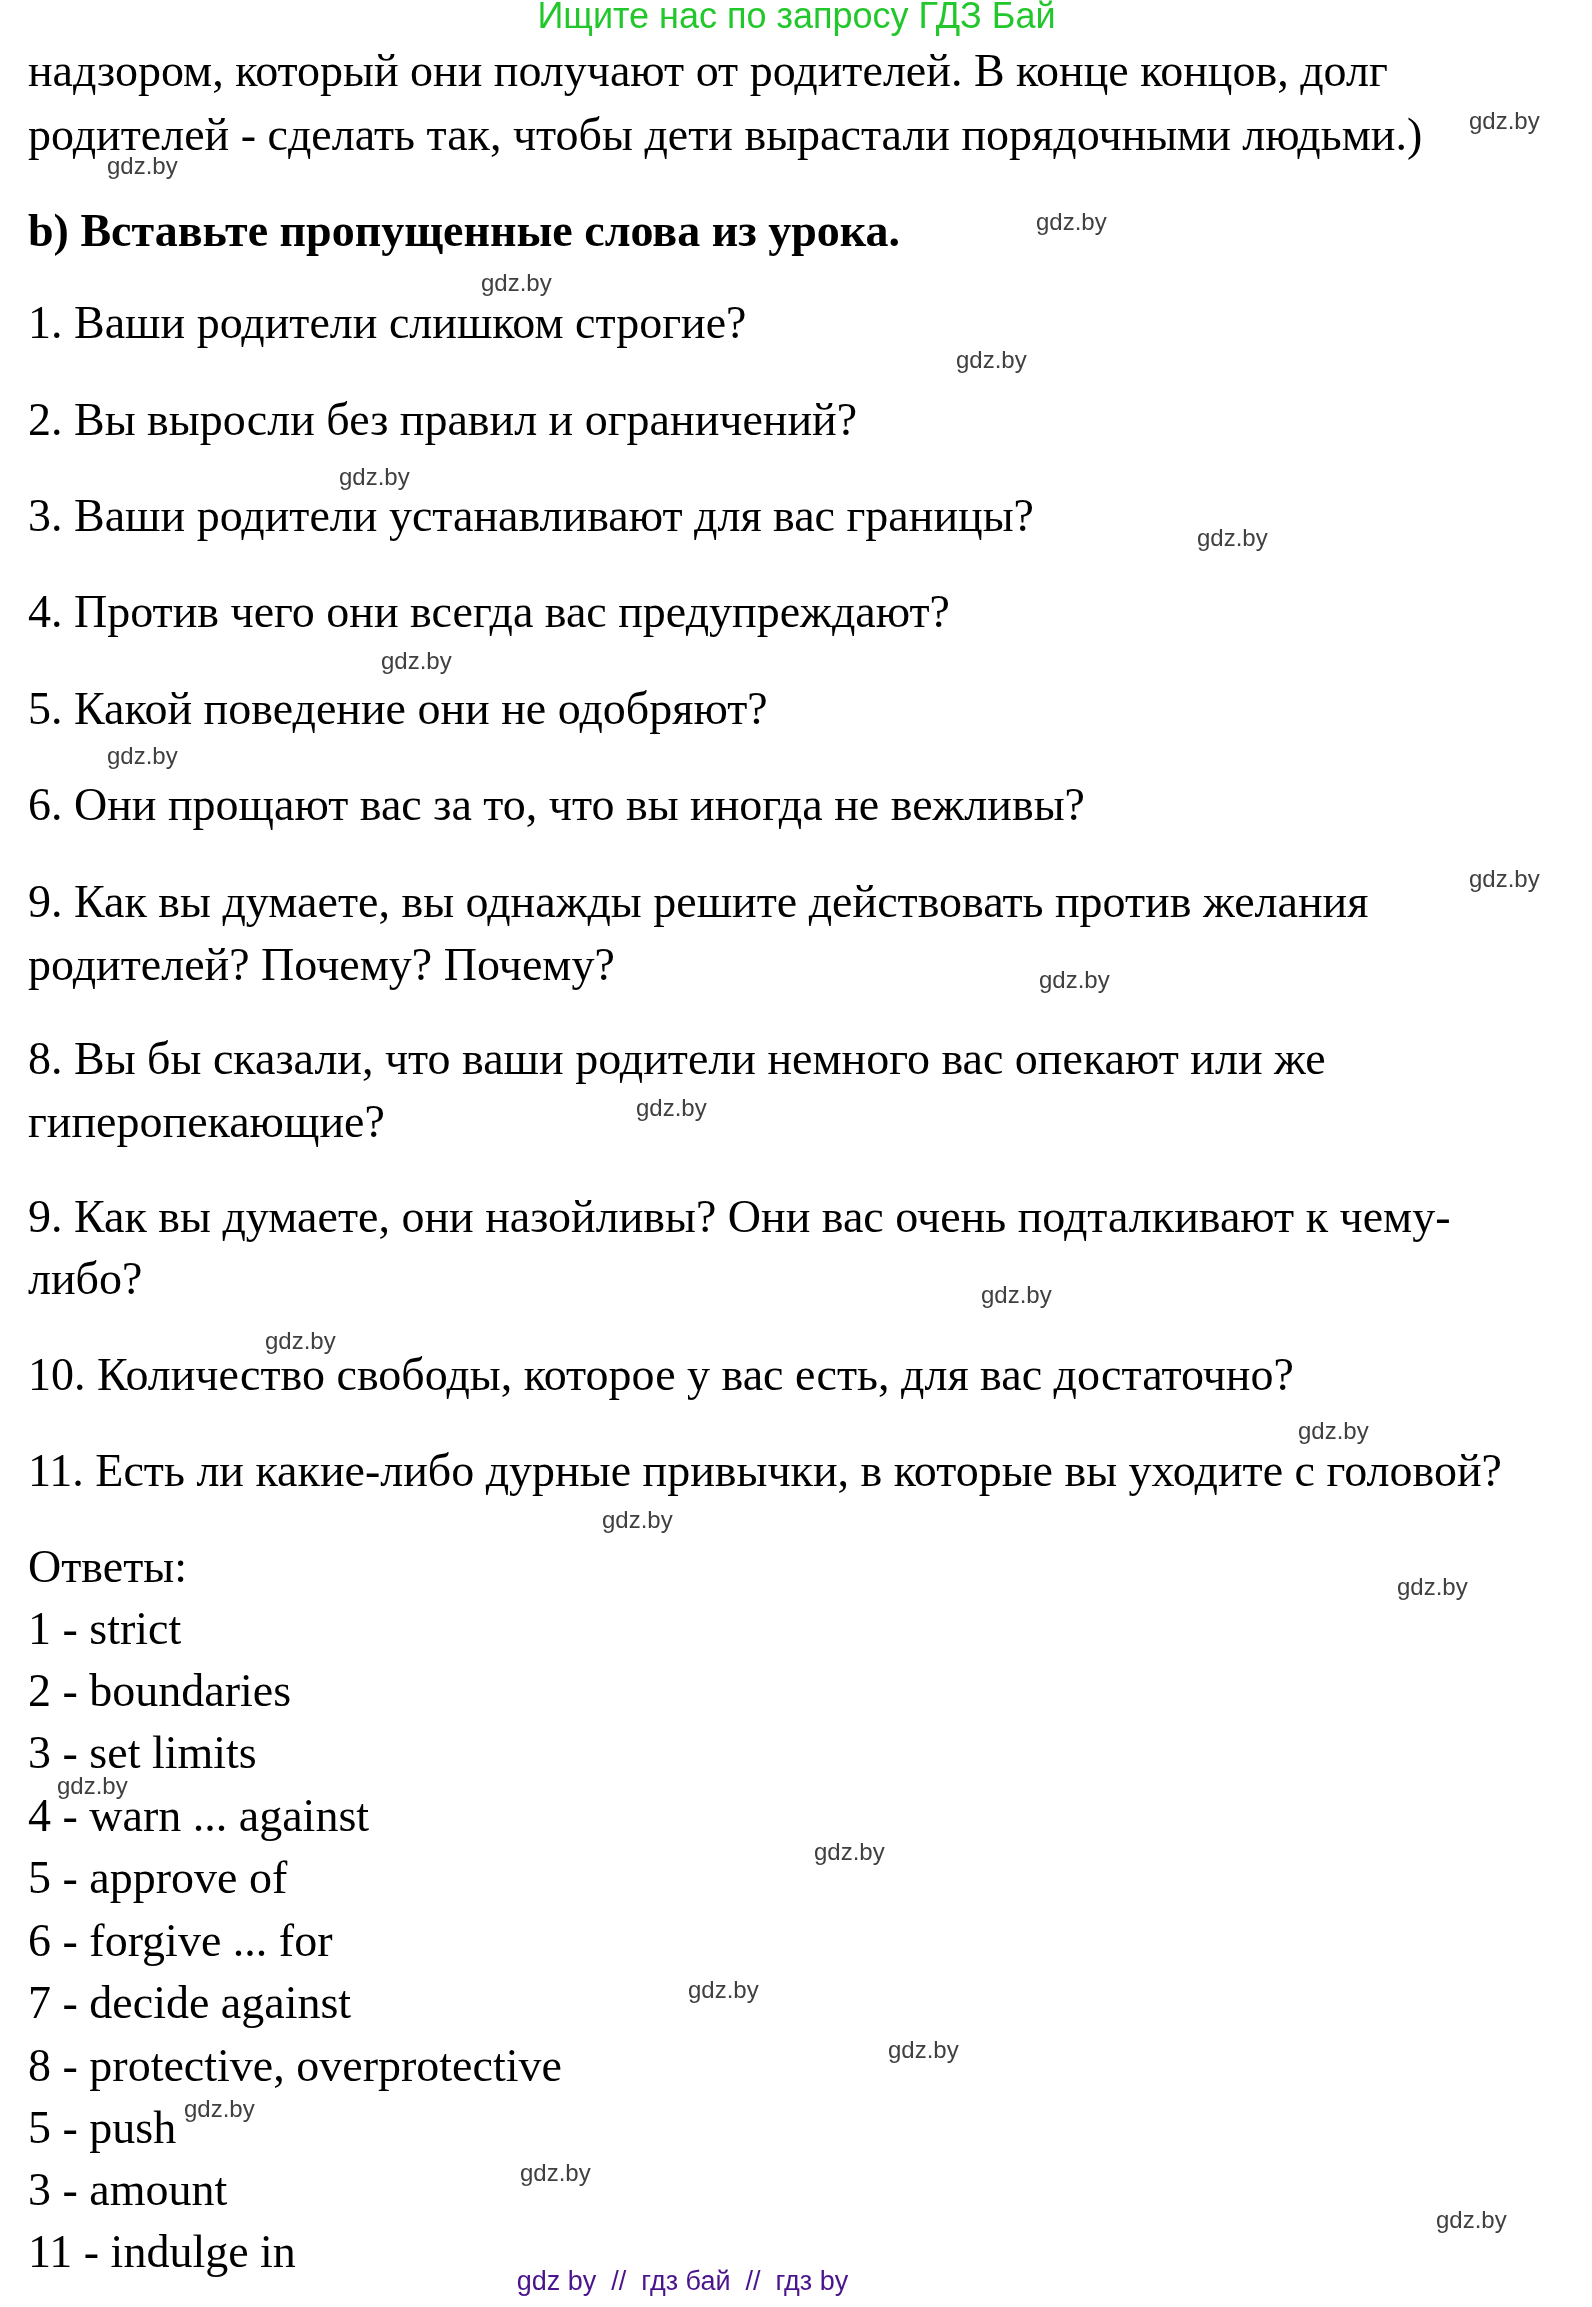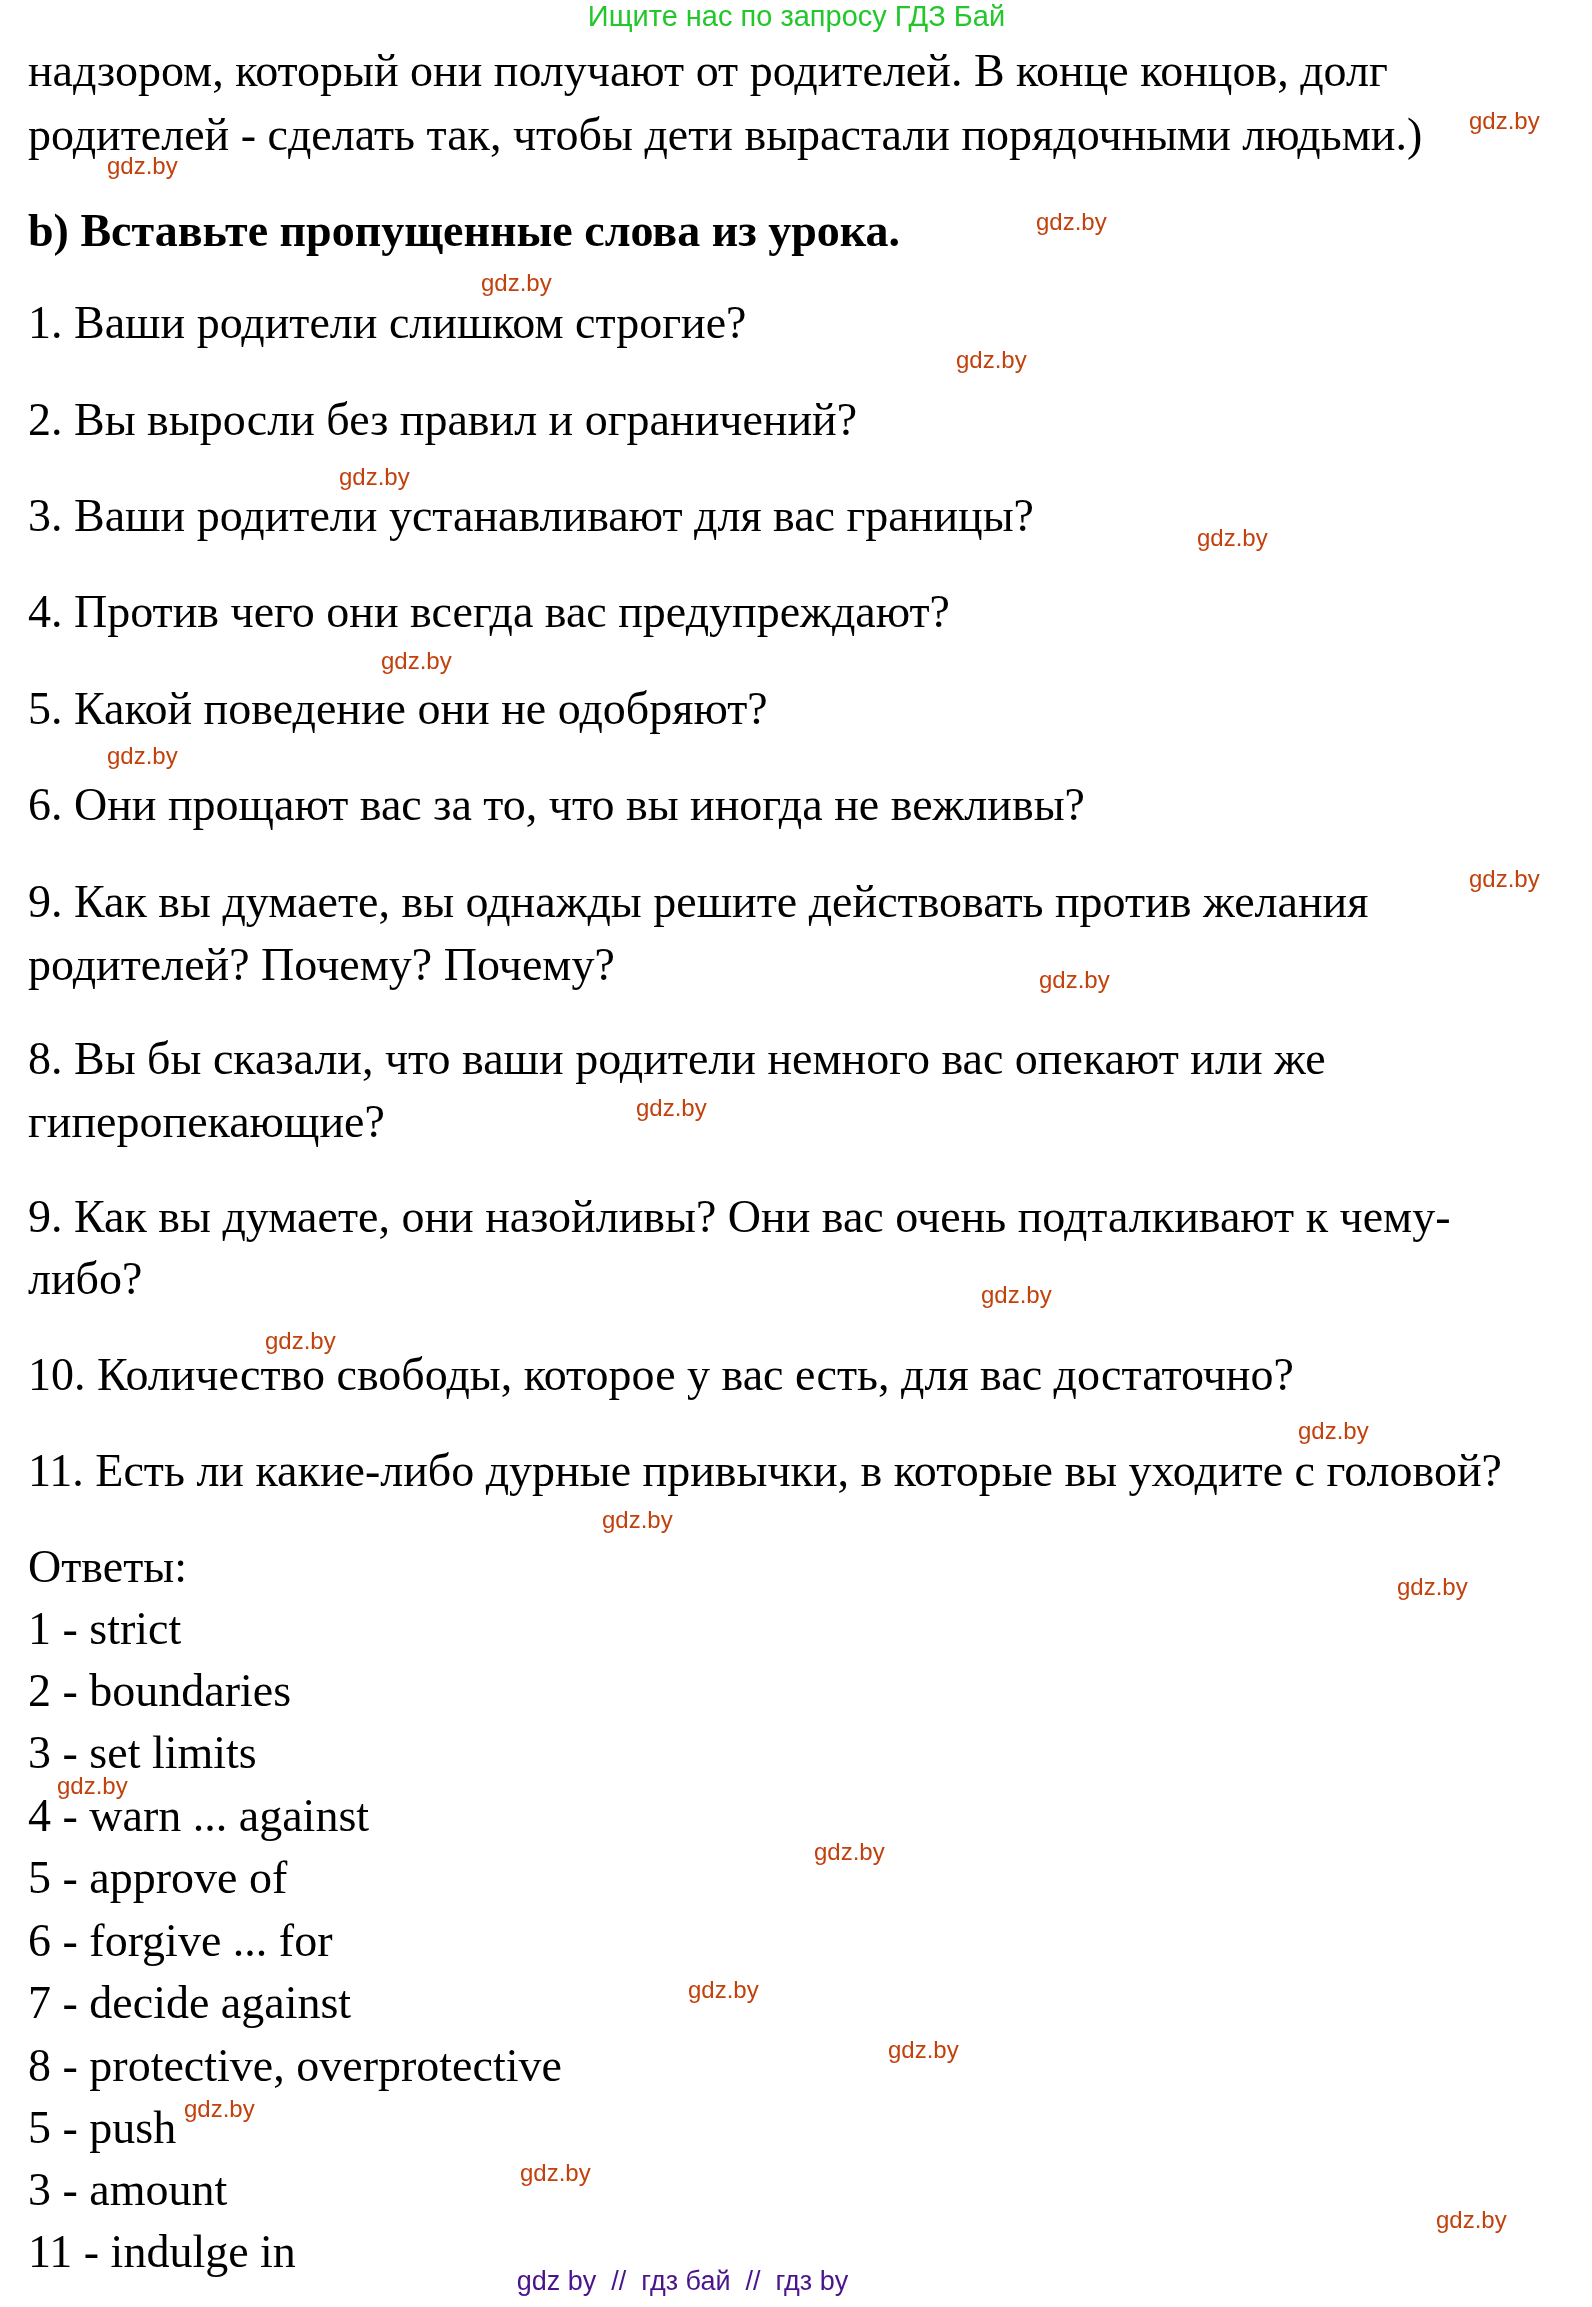--- a/index.html
+++ b/index.html
@@ -13,40 +13,40 @@
     position: relative;
     overflow: hidden;
   }
   .top-banner {
     position: absolute;
     left: 0;
     top: 0;
     width: 1593px;
     text-align: center;
     font-family: "Liberation Sans", sans-serif;
-    font-size: 29px;
+    font-size: 36px;
     line-height: 32px;
     color: #22c72b;
   }
   .line {
     position: absolute;
     left: 28px;
     font-family: "Liberation Serif", serif;
     font-size: 46px;
     line-height: 51px;
     color: #000000;
     white-space: nowrap;
   }
   .line.bold { font-weight: bold; }
   .wm {
     position: absolute;
     font-family: "Liberation Sans", sans-serif;
     font-size: 24px;
     line-height: 27px;
-    color: #c2410c;
+    color: #404040;
     white-space: nowrap;
   }
   .footer {
     position: absolute;
     left: 0;
     top: 2297px;
     width: 1365px;
     text-align: center;
     font-family: "Liberation Sans", sans-serif;
     font-size: 27px;

